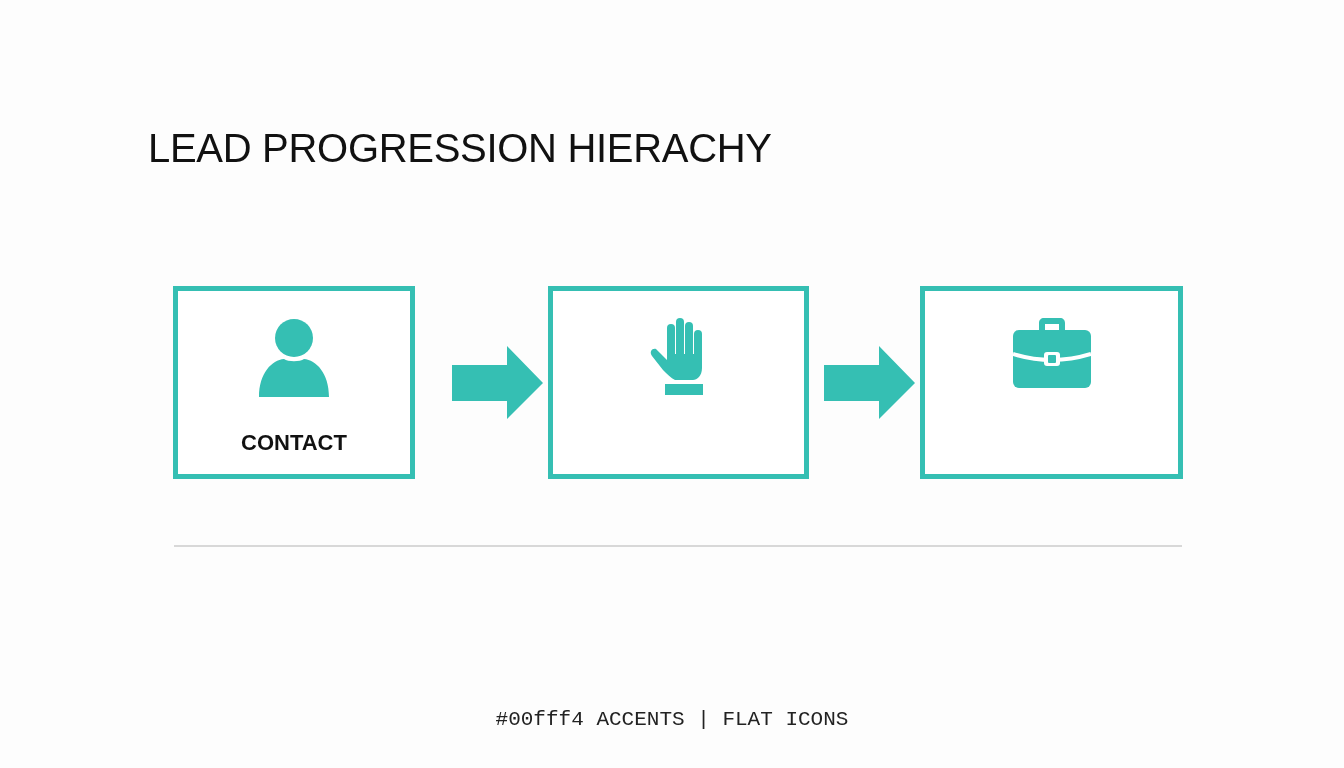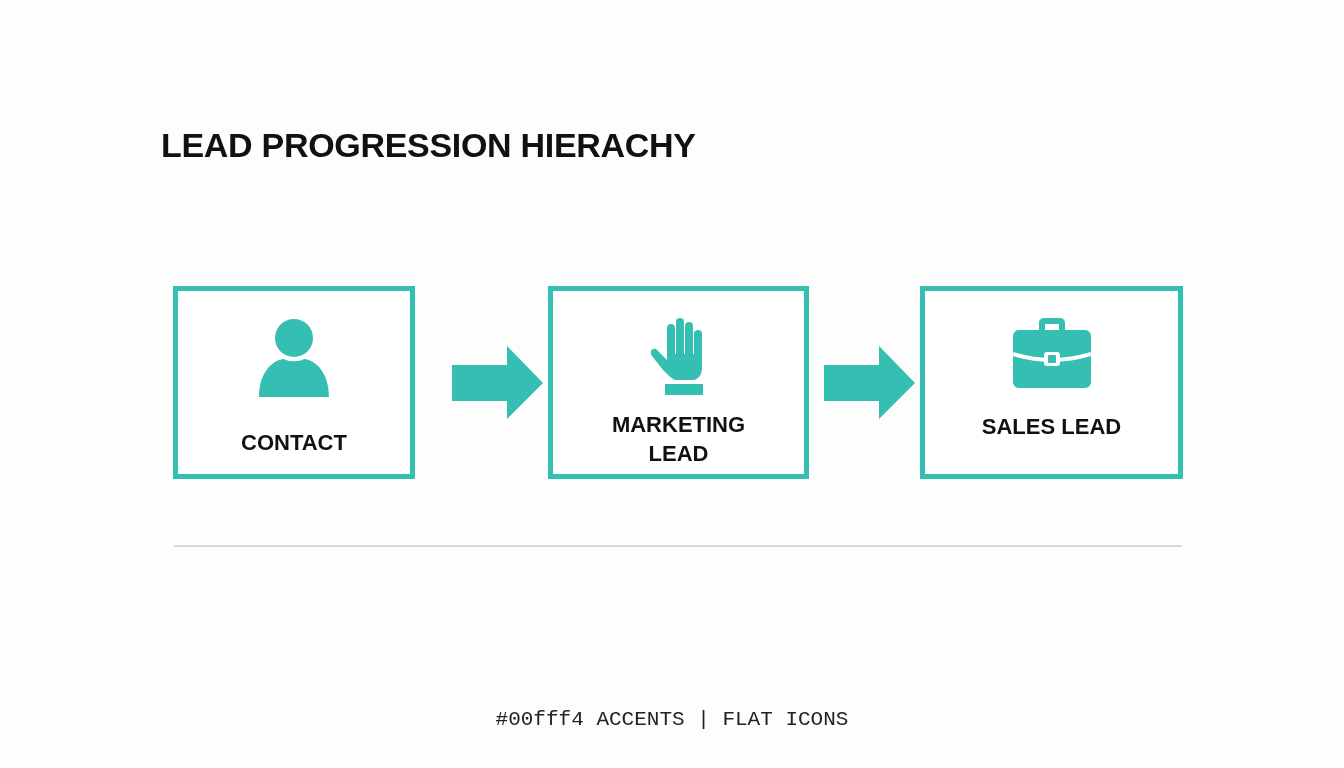--- a/index.html
+++ b/index.html
@@ -3,22 +3,22 @@
   <meta charset="utf-8">
   <style>
     html, body { margin: 0; padding: 0; }
     body {
       width: 1344px; height: 768px; position: relative; overflow: hidden;
       background: #fdfdfd;
       font-family: "Liberation Sans", "DejaVu Sans", sans-serif;
       color: #111;
     }
     .title {
-      position: absolute; left: 161px; top: 126px;
-      font-size: 34px; font-weight: bold; letter-spacing: -0.3px;
+      position: absolute; left: 148px; top: 126px;
+      font-size: 40px; font-weight: normal; letter-spacing: -0.3px;
       color: #111;
     }
     .box {
       position: absolute; top: 286px; height: 193px;
       box-sizing: border-box; border: 5px solid #35bfb3; background: #ffffff;
     }
     .box .icon { position: absolute; left: 50%; transform: translateX(-50%); }
     .box .label {
       position: absolute; left: 0; right: 0; text-align: center;
       font-size: 22px; font-weight: bold; line-height: 29px; color: #111;
@@ -70,38 +70,35 @@
   <div class="icon">
     <svg width="60" height="80" viewBox="0 0 60 80">
       <rect x="18" y="8" width="8" height="40" rx="4" fill="#35bfb3"></rect>
       <rect x="27" y="2" width="8" height="44" rx="4" fill="#35bfb3"></rect>
       <rect x="36" y="6" width="8" height="42" rx="4" fill="#35bfb3"></rect>
       <rect x="45" y="14" width="8" height="36" rx="4" fill="#35bfb3"></rect>
       <path d="M18 38 L53 38 L53 52 C53 60 48 64 44 64 L26 64 C22 62 18 58 14 54 L3 40 C0 36 3 32 7 33 L18 44 Z" fill="#35bfb3"></path>
       <rect x="16" y="68" width="38" height="11" fill="#35bfb3"></rect>
     </svg>
   </div>
-  <div class="label">MARKETING
-LEAD</div>
 </div>
 
 <div class="arrow" id="arrow-2">
   <svg width="92" height="74" viewBox="0 0 92 74">
     <polygon points="0,19 55,19 55,0 91,37 55,73 55,55 0,55" fill="#35bfb3"></polygon>
   </svg>
 </div>
 
 <div class="box" id="box-sales">
   <div class="icon">
     <svg width="78" height="70" viewBox="0 0 78 70">
       <path d="M26 12 L26 5 C26 2 28 0 31 0 L47 0 C50 0 52 2 52 5 L52 12 L46 12 L46 6 L32 6 L32 12 Z" fill="#35bfb3"></path>
       <rect x="0" y="12" width="78" height="58" rx="6" fill="#35bfb3"></rect>
       <path d="M0 36 Q39 48 78 36" stroke="#ffffff" stroke-width="4" fill="none"></path>
       <rect x="31" y="34" width="16" height="14" rx="3" fill="#ffffff"></rect>
       <rect x="35" y="37" width="8" height="8" rx="1" fill="#35bfb3"></rect>
     </svg>
   </div>
-  <div class="label">SALES LEAD</div>
 </div>
 
 <div class="divider"></div>
 
 <div class="footer">#00fff4 ACCENTS | FLAT ICONS</div>
 
 </body></html>

